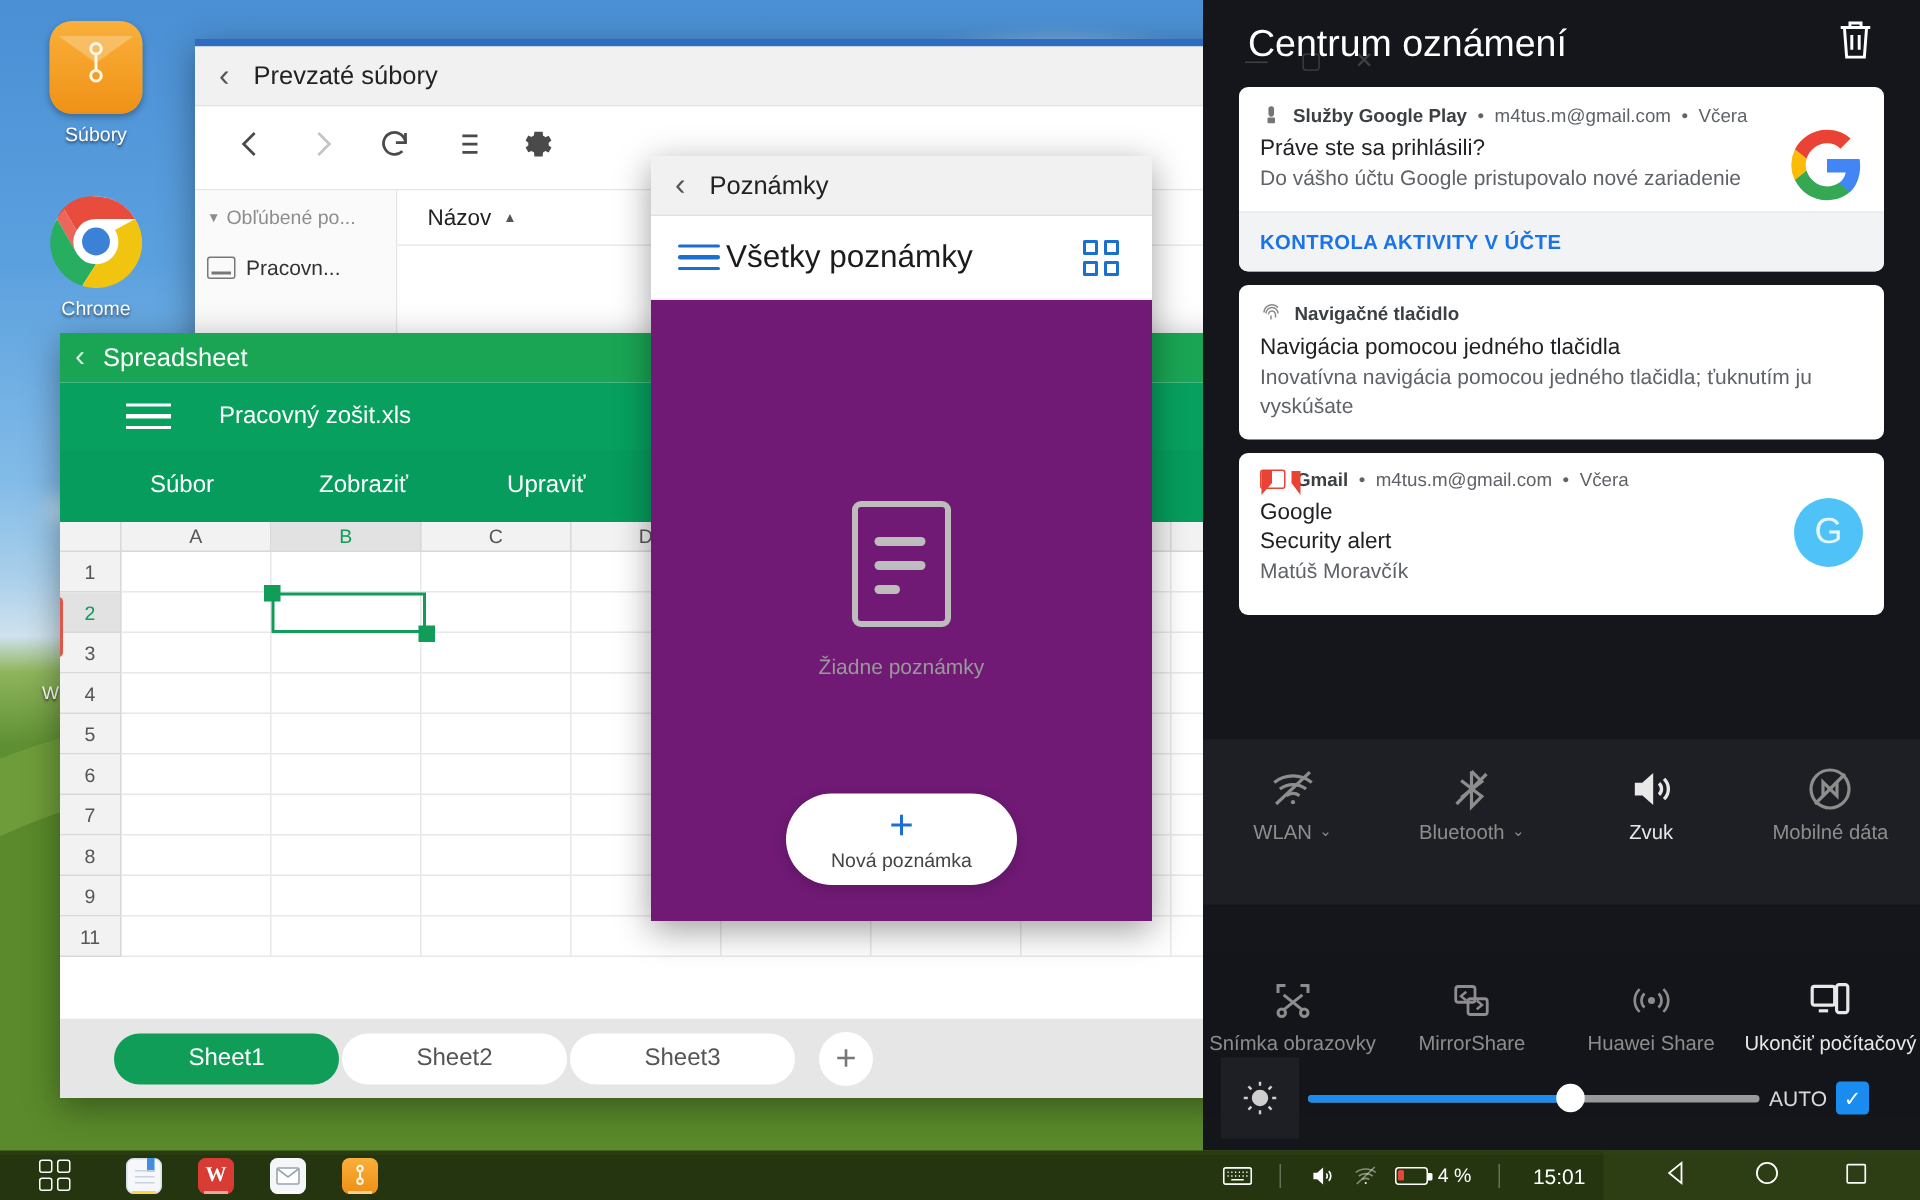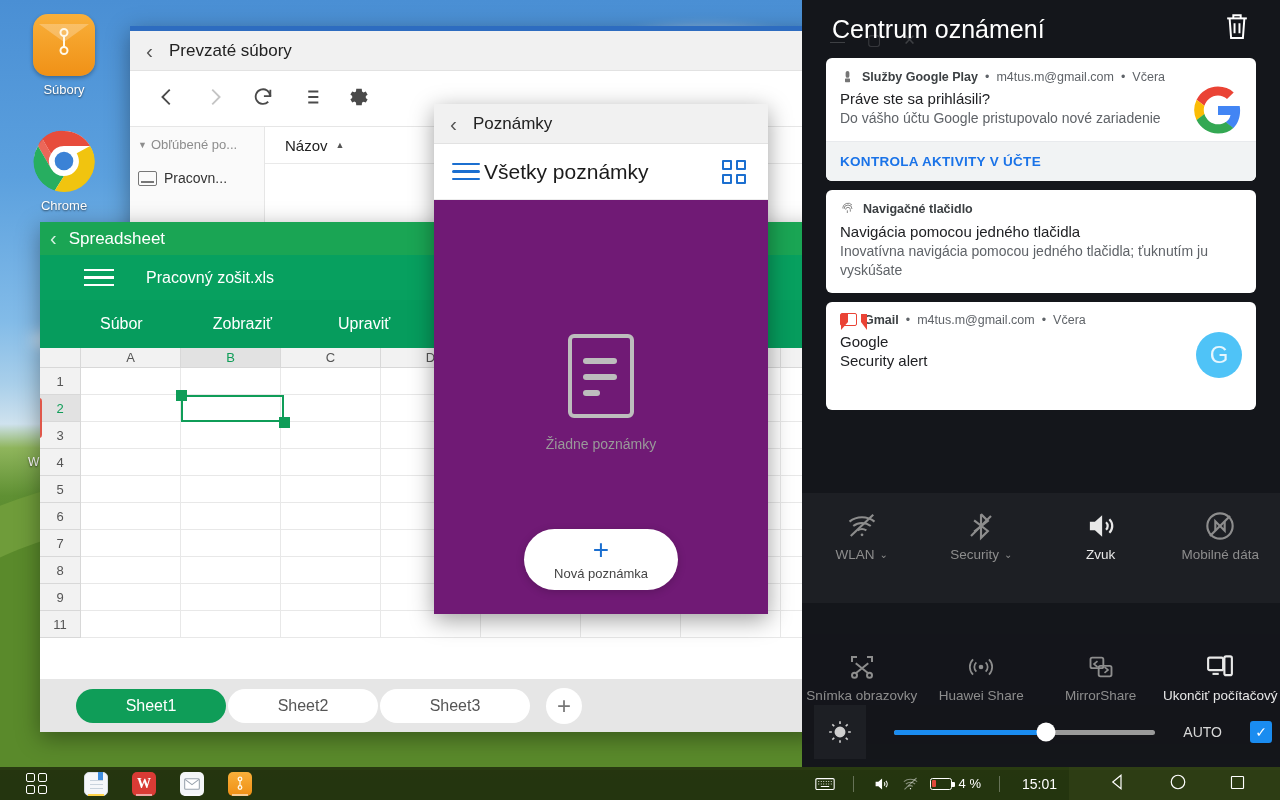--- a/index.html
+++ b/index.html
@@ -263,21 +263,21 @@
   .qs-row.first { background: #1d1f24; }
   .qs-row.second { background: rgba(20,22,27,0.55); }
   .qs {
     flex: 1; color: #e8e8e8; font-size: 13.5px;
   }
   .qs.off { color: #8d8d8d; }
   .qs .ic { height: 42px; display: flex; align-items: center; justify-content: center; }
   .qs .lab { display: flex; align-items: center; justify-content: center; gap: 5px; line-height: 1.25; }
   .qs .lab .chev { font-size: 10px; }
   .bright-row {
-    display: flex; align-items: center; gap: 28px; padding: 0 8px 0 12px; height: 54px;
+    display: flex; align-items: center; gap: 6px; padding: 0 34px 0 12px; height: 54px;
     background: rgba(20,22,27,0.35);
   }
   .bright-icon { width: 52px; height: 54px; background: #1d1f24; display:flex; align-items:center; justify-content:center; flex:none; }
   .slider { flex: 1; height: 5px; background: #9a9a9a; border-radius: 3px; position: relative; }
   .slider .fill { position: absolute; left: 0; top: 0; bottom: 0; background: #1a8cf0; border-radius: 3px; }
   .slider .knob {
     position: absolute; top: 50%; width: 19px; height: 19px; background: #fff;
     border-radius: 50%; transform: translate(-50%, -50%);
   }
   .auto-lab { font-size: 14px; color: #d8d8d8; }
@@ -670,20 +670,21 @@
         <span class="gmail-ic"></span>
         <span class="app">Gmail</span>
         <span class="meta">•</span>
         <span class="meta">m4tus.m@gmail.com</span>
         <span class="meta">•</span>
         <span class="meta">Včera</span>
       </div>
       <div class="nc-body">
         <div class="nc-title">Google</div>
         <div class="nc-title">Security alert</div>
+        <div class="nc-text">Matúš Moravčík</div>
       </div>
       <span class="nc-avatar avatar-g">G</span>
     </div>
   </div>
 
   <div class="qs-row first" style="position:absolute;left:0;right:0;top:493px;">
     <div class="qs off">
       <div class="ic">
         <svg width="34" height="30" viewBox="0 0 24 24" fill="none" stroke="currentColor" stroke-width="1.7">
           <path d="M2 8.5a16 16 0 0 1 20 0"></path>
@@ -700,21 +701,21 @@
     </div>
     <div class="qs off">
       <div class="ic">
         <svg width="30" height="30" viewBox="0 0 24 24" fill="none" stroke="currentColor" stroke-width="1.7">
           <path d="M12 2.5v19l5.5-5.5L6.5 7.5"></path>
             <path d="M12 2.5l5.5 5.5L6.5 16.5"></path>
             <path d="M4 20L20 4"></path>
         </svg>
       </div>
       <div class="lab">
-          <span>Security</span>
+          <span>Bluetooth</span>
           <span class="chev">⌄</span>
         </div>
     </div>
     <div class="qs">
       <div class="ic">
         <svg width="32" height="30" viewBox="0 0 24 24" fill="none" stroke="currentColor" stroke-width="1.8">
           <path d="M4 9.5h3.5L12 5.5v13L7.5 14.5H4z" fill="currentColor"></path>
           <path d="M16 9a4 4 0 0 1 0 6"></path>
             <path d="M18.7 6.6a7.5 7.5 0 0 1 0 10.8"></path>
         </svg>
@@ -746,43 +747,43 @@
           <circle cx="6" cy="18.5" r="2"></circle>
             <circle cx="18" cy="18.5" r="2"></circle>
         </svg>
       </div>
       <div class="lab" style="flex-direction:column">
           <span>Snímka obrazovky</span>
         </div>
     </div>
     <div class="qs off">
       <div class="ic">
+        <svg width="30" height="28" viewBox="0 0 24 24" fill="none" stroke="currentColor" stroke-width="1.6">
+          <rect x="3" y="4" width="11" height="9" rx="1.5"></rect>
+            <rect x="10" y="11" width="11" height="9" rx="1.5"></rect>
+          <path d="M9 7l-3 2.5 3 2.5" stroke-width="1.4"></path>
+            <path d="M15 17l3-2.5-3-2.5" stroke-width="1.4"></path>
+        </svg>
+      </div>
+      <div class="lab">
+          <span>MirrorShare</span>
+        </div>
+    </div>
+    <div class="qs off">
+      <div class="ic">
         <svg width="34" height="28" viewBox="0 0 24 24" fill="none" stroke="currentColor" stroke-width="1.5">
           <circle cx="12" cy="12" r="2" fill="currentColor" stroke="none"></circle>
           <path d="M8 8a5.5 5.5 0 0 0 0 8"></path>
             <path d="M16 8a5.5 5.5 0 0 1 0 8"></path>
           <path d="M5.2 5.5a9 9 0 0 0 0 13"></path>
             <path d="M18.8 5.5a9 9 0 0 1 0 13"></path>
         </svg>
       </div>
       <div class="lab">
           <span>Huawei Share</span>
-        </div>
-    </div>
-    <div class="qs off">
-      <div class="ic">
-        <svg width="30" height="28" viewBox="0 0 24 24" fill="none" stroke="currentColor" stroke-width="1.6">
-          <rect x="3" y="4" width="11" height="9" rx="1.5"></rect>
-            <rect x="10" y="11" width="11" height="9" rx="1.5"></rect>
-          <path d="M9 7l-3 2.5 3 2.5" stroke-width="1.4"></path>
-            <path d="M15 17l3-2.5-3-2.5" stroke-width="1.4"></path>
-        </svg>
-      </div>
-      <div class="lab">
-          <span>MirrorShare</span>
         </div>
     </div>
     <div class="qs">
       <div class="ic">
         <svg width="32" height="30" viewBox="0 0 24 24" fill="none" stroke="currentColor" stroke-width="1.7">
           <rect x="2.5" y="4.5" width="12" height="10" rx="1.2"></rect>
             <path d="M6 17.5h5"></path>
           <rect x="15.5" y="3.5" width="6" height="15" rx="1.4"></rect>
         </svg>
       </div>

